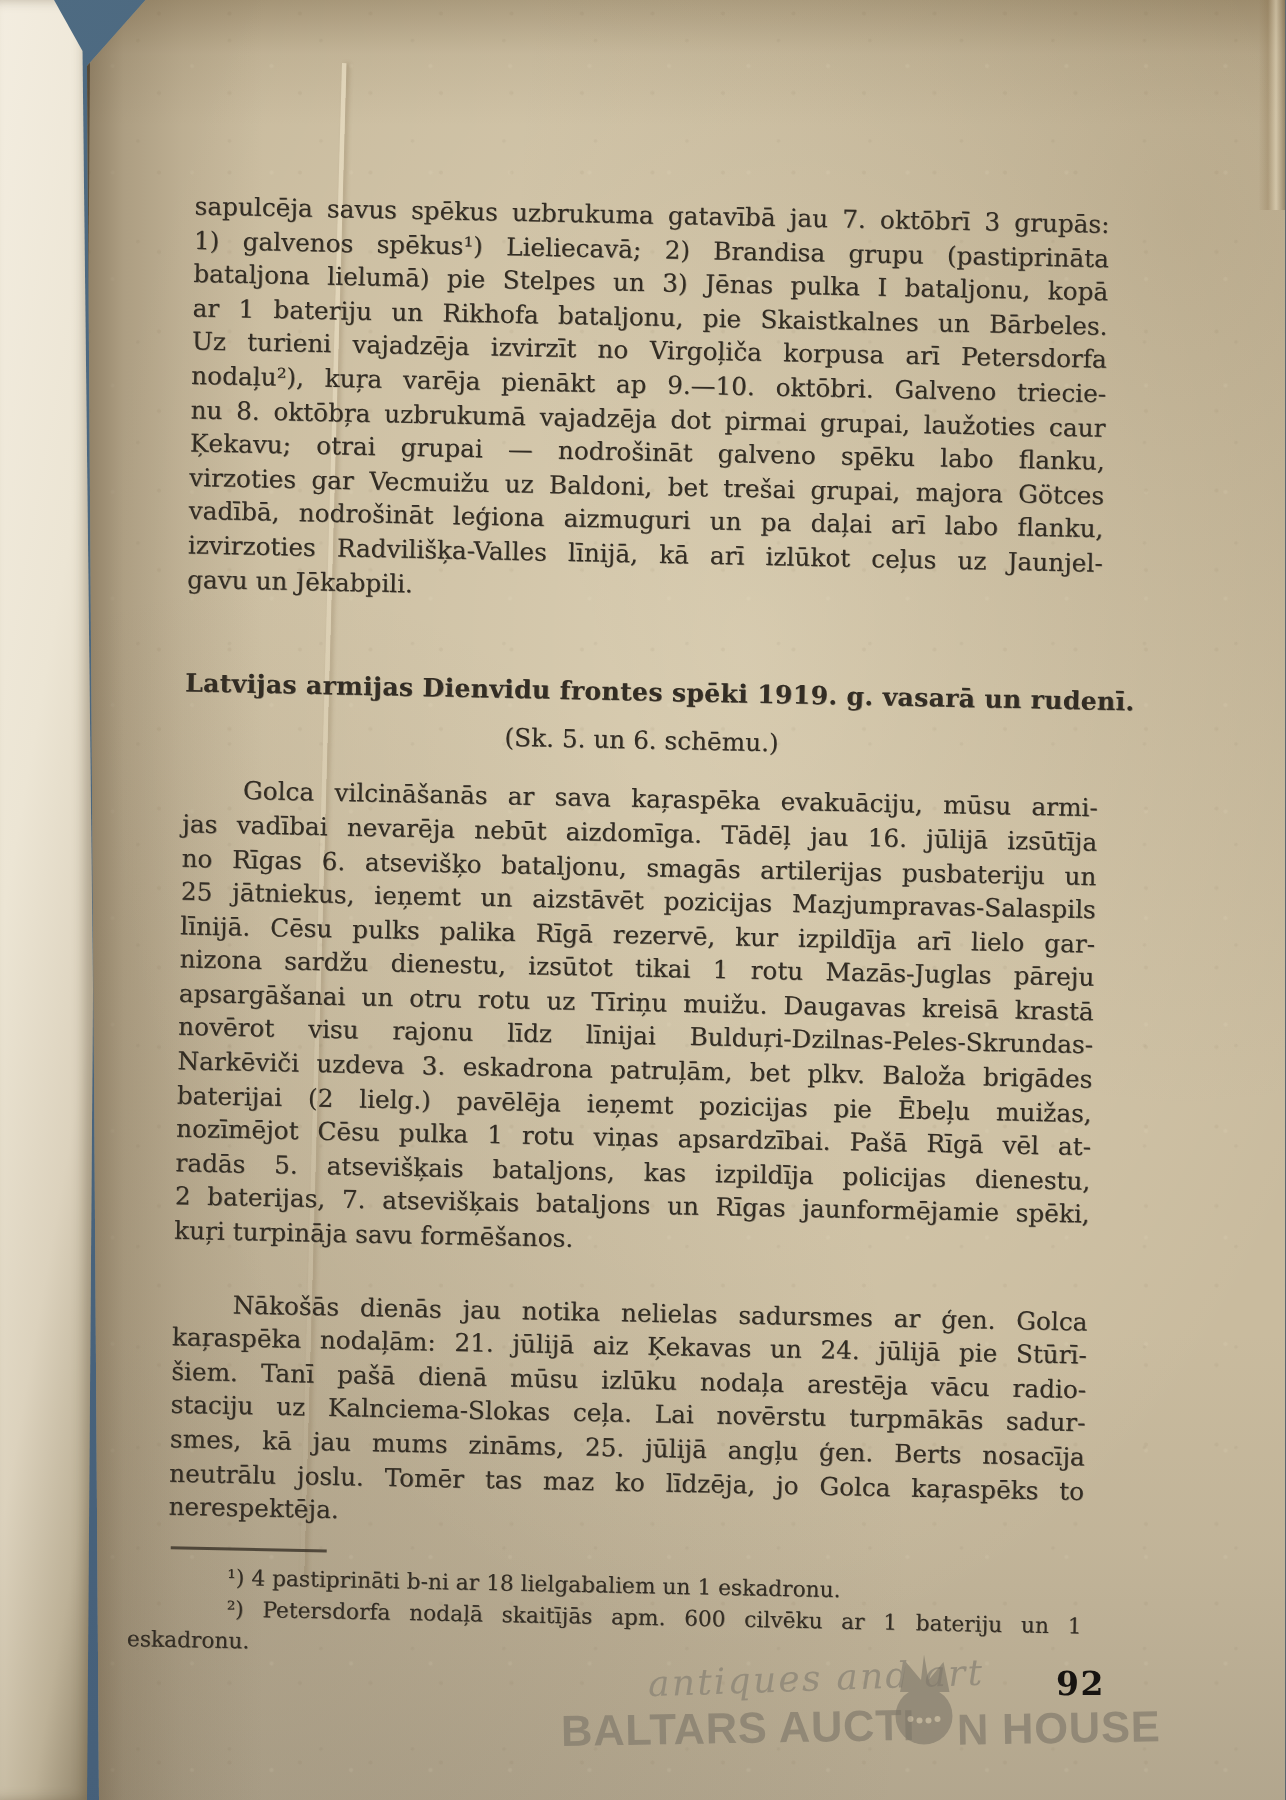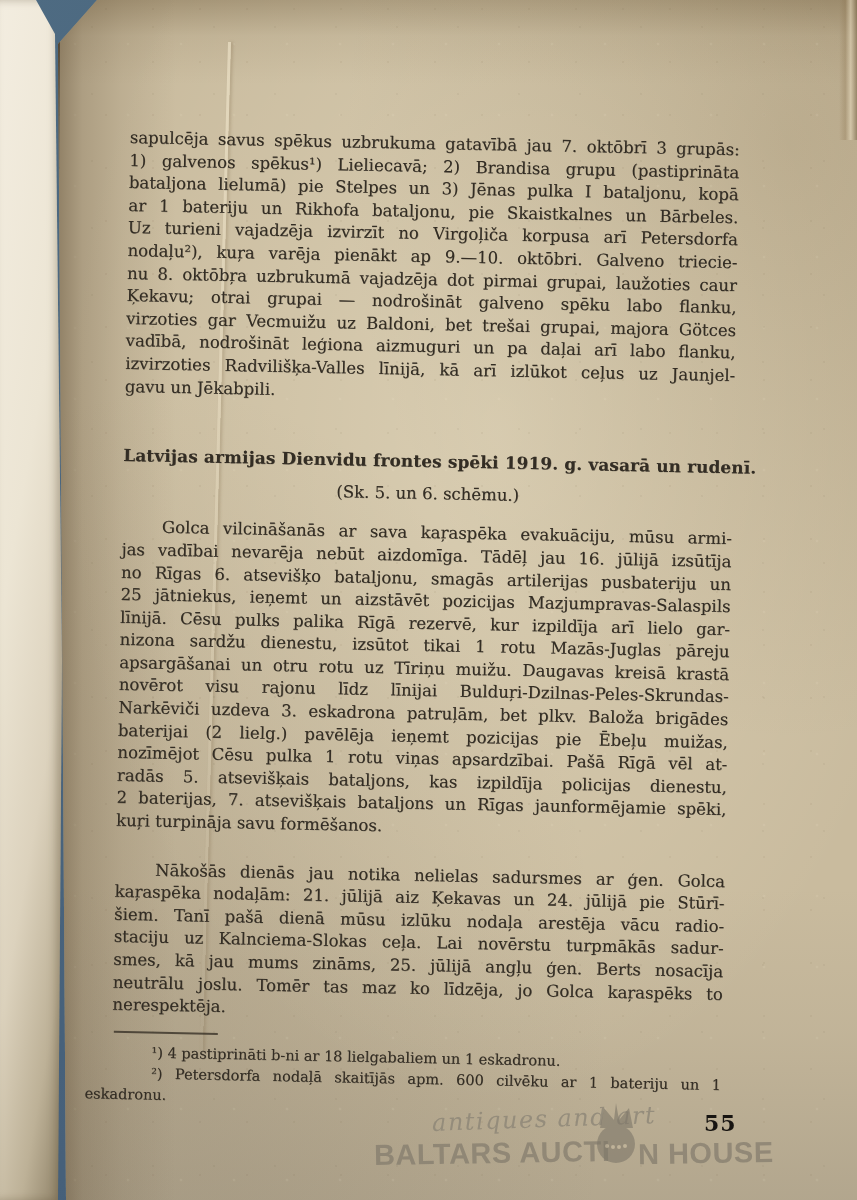--- a/index.html
+++ b/index.html
@@ -134,21 +134,21 @@
         </div>
 
       <hr class="fn-rule">
       <div class="footnotes">
           <div class="fn-line fn-indent fn-left">¹)  4 pastiprināti b-ni ar 18 lielgabaliem un 1 eskadronu.</div>
           <div class="fn-line fn-indent">²)  Petersdorfa nodaļā skaitījās apm. 600 cilvēku ar 1 bateriju un 1</div>
           <div class="fn-line fn-outdent fn-left">eskadronu.</div>
         </div>
     </div>
 
-    <div class="page-number">55</div>
+    <div class="page-number">92</div>
   </div>
 
   <div class="watermark">
     <div class="wm-script">antiques and art</div>
     <span class="wm-main-left">BALTARS AUCTI</span>
     <svg class="wm-logo" width="44" height="64" viewBox="0 0 44 64">
       <polygon points="6,27 10,7 20,19 22,2 25,19 35,7 39,27" fill="#7f786a"></polygon>
       <circle cx="22" cy="43" r="19" fill="#7f786a"></circle>
       <circle cx="13" cy="45" r="2" fill="#c4b89e"></circle>
       <circle cx="19" cy="46" r="2" fill="#c4b89e"></circle>

